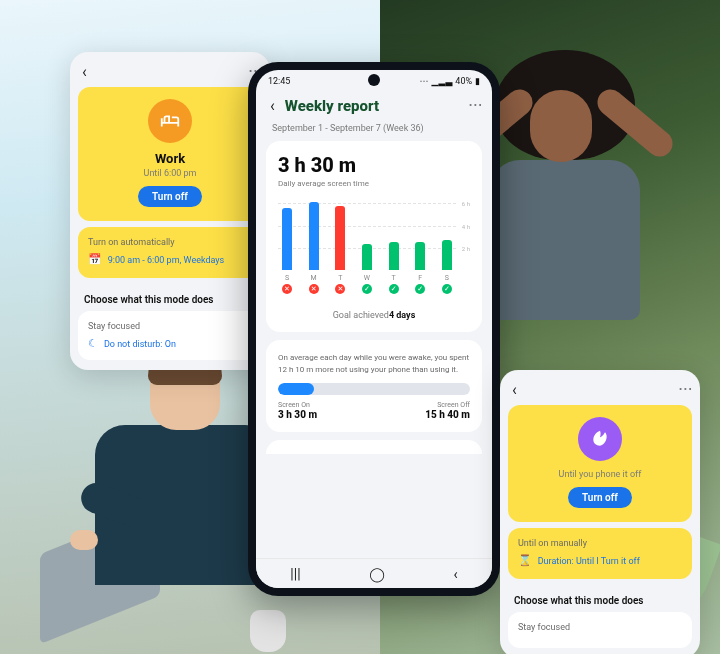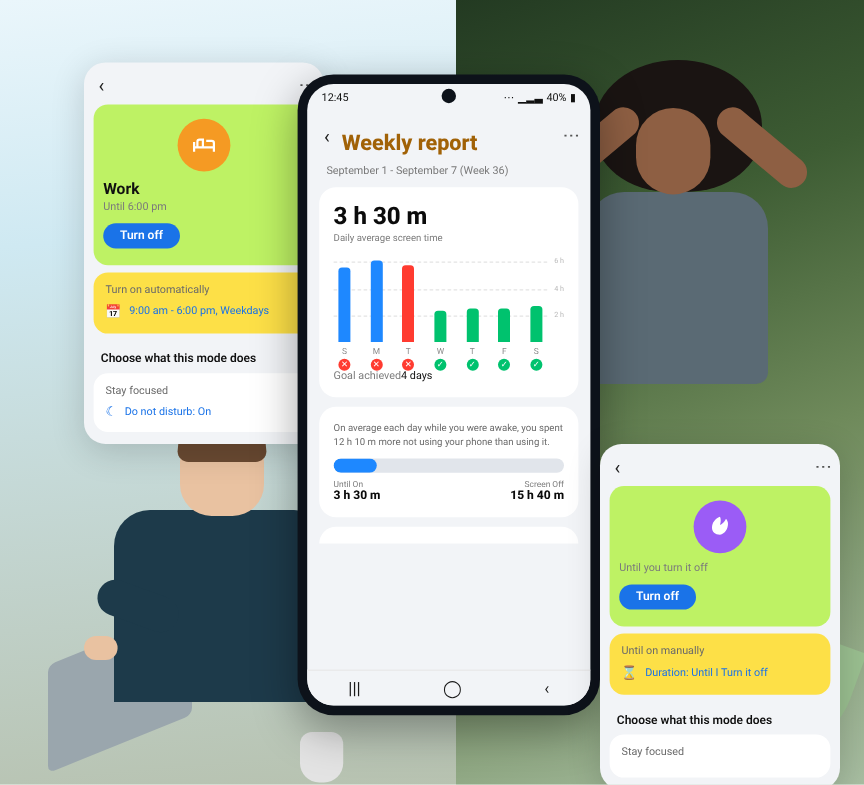--- a/index.html
+++ b/index.html
@@ -63,22 +63,22 @@
 .card.relax { right: 20px; top: 370px; }
 
 .card-head {
   display: flex; align-items: center; justify-content: space-between;
   padding: 10px 12px 0;
 }
 .back-chevron { font-size: 16px; color:#202020; }
 .kebab { font-size: 14px; letter-spacing:1px; line-height:4px; white-space:pre; color:#555; writing-mode: vertical-rl; }
 
 .mode-hero {
-  background:#bef264; margin:6px 8px 6px; padding:10px 8px 14px;
-  border-radius:12px; 
+  background:#fde047; margin:6px 8px 6px; padding:10px 8px 14px;
+  border-radius:12px; text-align:center;
 }
 .mode-icon {
   width:44px; height:44px; margin:2px auto 8px;
   border-radius:50%; display:flex; align-items:center; justify-content:center;
   color:#fff; font-size:20px;
 }
 .mode-title{ font-size:13px; font-weight:700; color:#101010;}
 .mode-sub  { font-size:9px; color:#7b7b7b; margin-top:2px;}
 .pill {
   display:inline-block; margin-top:8px;
@@ -130,44 +130,44 @@
 .statusbar{
   display:flex; justify-content:space-between; align-items:center;
   font-size:9px; padding:6px 12px 2px; color:#101010;
 }
 .statusbar .right{ display:flex; gap:3px; align-items:center;}
 
 .app-head{
   display:flex; align-items:center; gap:10px;
   padding:8px 14px 6px;
 }
-.app-head .title{ font-size:18px; font-weight:800; color:#a16207; flex:1;margin-top:12px;}
+.app-head .title{ font-size:15px; font-weight:800; color:#14532d; flex:1;}
 .date-range{ font-size:9px; color:#7a7a7a; padding:2px 16px 8px;}
 
 .panel{
   background:#fff; margin:0 10px 8px; border-radius:14px;
   padding:12px 12px;
 }
 .big-time{ font-size:20px; font-weight:800; color:#0b0b0b;}
 .big-sub { font-size:8px; color:#7c7c7c; margin-top:2px; margin-bottom:8px;}
 
 .chart-area{ position:relative; height:74px; margin-top:4px;}
 .gridline{ position:absolute; left:0; right:14px; height:0; border-top:1px dashed #e3e3e3;}
 .gridline.g1{ top:10%;} .gridline.g2{ top:40%;} .gridline.g3{ top:70%;}
 .grid-lbl{ position:absolute; right:0; font-size:6px; color:#b8b8b8; transform:translateY(-50%);}
 .bars{ position:absolute; left:4px; right:18px; bottom:0; top:0; display:flex; align-items:flex-end; justify-content:space-between;}
 .bar{ width:10px; border-radius:3px 3px 0 0;}
 .day-row{ display:flex; justify-content:space-between; padding:4px 18px 0 4px;}
 .day-lbl{ width:10px; text-align:center; font-size:7px; color:#8a8a8a;}
 .mark-row{ display:flex; justify-content:space-between; padding:2px 18px 0 4px;}
 .mark{ width:10px; height:10px; border-radius:50%; font-size:7px; color:#fff; display:flex; align-items:center; justify-content:center;}
 
-.goal-row{ display:flex; justify-content:flex-start; align-items:center; margin-top:0; font-size:9px;}
+.goal-row{ display:flex; justify-content:center; align-items:center; margin-top:16px; font-size:9px;}
 .goal-row .k{ color:#7c7c7c;}
-.goal-row .v{ color:#101010; font-weight:400;}
+.goal-row .v{ color:#101010; font-weight:700;}
 
 .avg-text{ font-size:8px; color:#6a6a6a; line-height:1.45;}
 .prog{
   height:12px; border-radius:7px; background:#e1e5eb; overflow:hidden;
   margin:8px 0 6px; position:relative;
 }
 .prog .fill{ position:absolute; left:0; top:0; bottom:0; background:#1e88ff; border-radius:7px;}
 .on-off{ display:flex; justify-content:space-between; font-size:7px; color:#7c7c7c;}
 .on-off .val{ font-size:10px; font-weight:800; color:#0b0b0b; display:block;}
 
@@ -307,21 +307,21 @@
         </div>
       </div>
 
       <div class="panel">
         <div class="avg-text">On average each day while you were awake, you spent 12 h 10 m more not using your phone than using it.</div>
         <div class="prog">
           <div class="fill" id="progfill" style="width: 19%;"></div>
         </div>
         <div class="on-off">
           <div>
-            <span>Until On</span>
+            <span>Screen On</span>
             <span class="val">3 h 30 m</span>
           </div>
           <div style="text-align:right">
             <span>Screen Off</span>
             <span class="val">15 h 40 m</span>
           </div>
         </div>
       </div>
 
       <div class="peek"></div>
@@ -338,21 +338,21 @@
     <div class="card-head">
       <span class="back-chevron">‹</span>
       <span class="kebab">⋮</span>
     </div>
     <div class="mode-hero">
       <div class="mode-icon" style="background:#9b5cf6">
         <svg width="20" height="20" viewBox="0 0 24 24" fill="#fff">
             <path d="M12 2C7 4 4 8 4 13c0 4 3 7 8 7 5-1 8-6 8-11 0-2-1-4-2-5-2 4-5 6-6 6 1-3 1-6 0-8z"></path>
           </svg>
       </div>
-      <div class="mode-sub">Until you turn it off</div>
+      <div class="mode-sub">Until you phone it off</div>
       <div class="pill">Turn off</div>
     </div>
     <div class="section">
       <div class="sec-label">Until on manually</div>
       <div class="inline-row">
         <span class="icon">⌛</span>
         <span class="link">Duration: Until I Turn it off</span>
       </div>
     </div>
     <div class="choose-label">Choose what this mode does</div>

